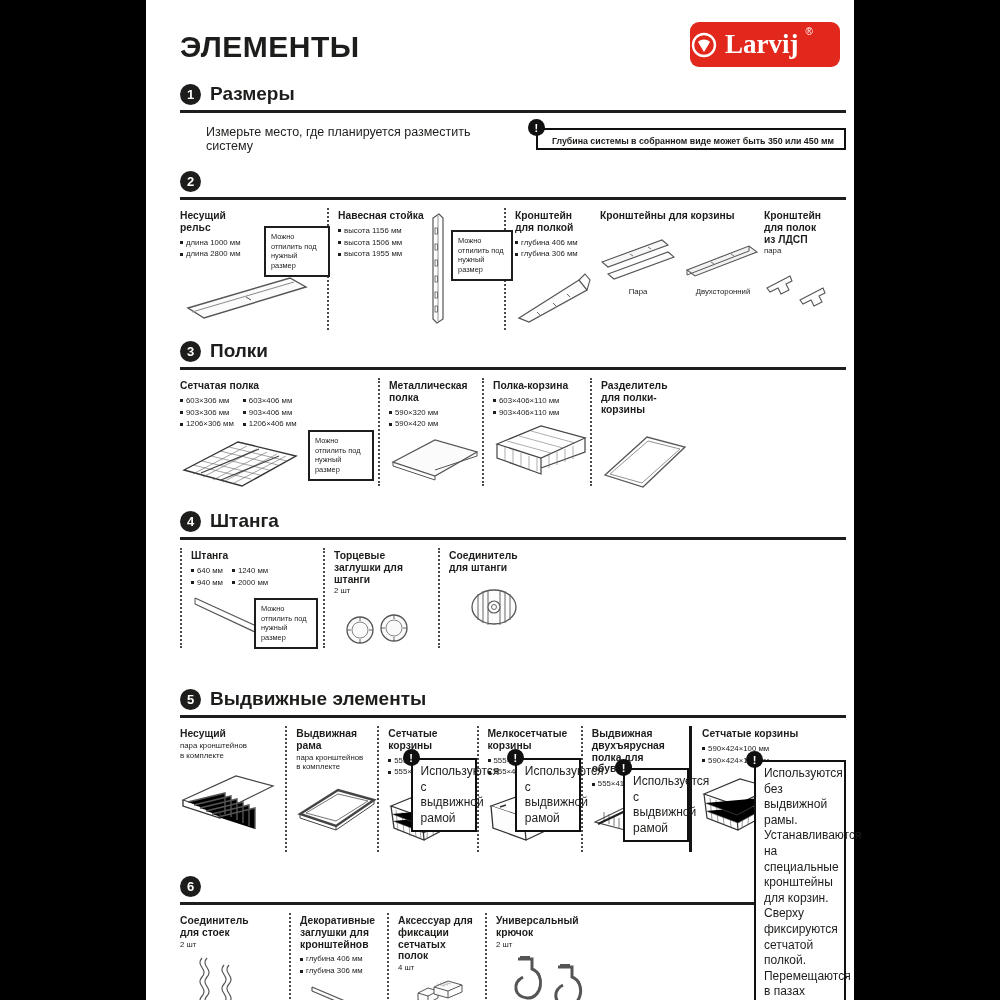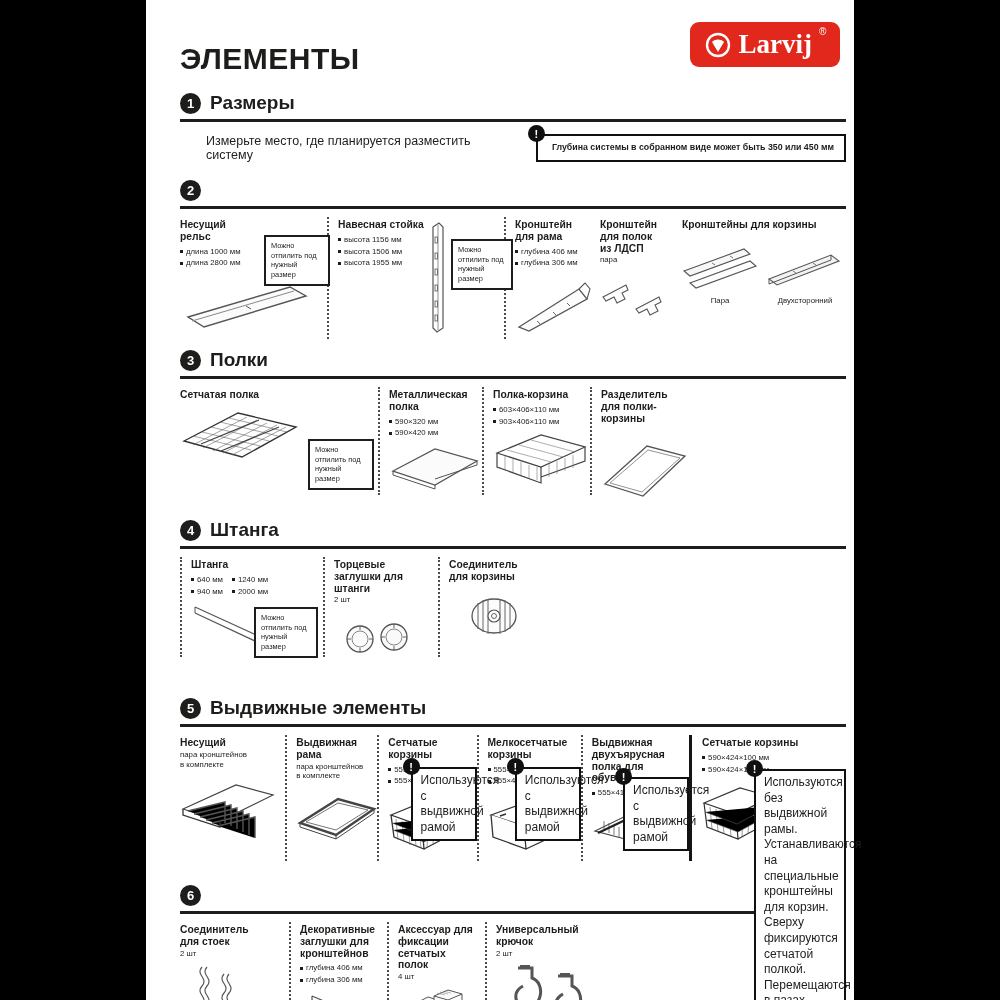--- a/index.html
+++ b/index.html
@@ -2,23 +2,23 @@
 <html><head>
 <meta charset="utf-8">
 <style>
   html,body{margin:0;padding:0}
   body{width:1000px;height:1000px;background:#000;position:relative;overflow:hidden;
        font-family:"Liberation Sans","DejaVu Sans",sans-serif;color:#1d1d1b}
   .page{position:absolute;left:146px;top:0;width:708px;height:1000px;background:#fff;
         box-sizing:border-box;padding:22px 8px 0 34px}
   
   .hdr{display:flex;justify-content:space-between;align-items:flex-start}
-  .title{font-size:30px;font-weight:700;letter-spacing:.5px;margin-top:20px}
+  .title{font-size:30px;font-weight:700;letter-spacing:.5px;margin-top:8px}
   .logo{width:150px;height:45px;background:#e2271c;border-radius:9px;display:flex;
-        align-items:center;justify-content:center;gap:7px;margin-right:6px}
+        align-items:center;justify-content:flex-start;gap:7px;margin-right:6px}
   .logo-word{color:#fff;font-family:"Liberation Serif","DejaVu Serif",serif;font-weight:700;font-size:27px;line-height:1}
   .logo-reg{color:#fff;font-size:10px;align-self:flex-start;margin-top:4px}
   
   .sec-head{display:flex;align-items:center;gap:9px}
   .badge{width:21px;height:21px;border-radius:50%;background:#1d1d1b;color:#fff;font-size:13px;
          font-weight:700;display:flex;align-items:center;justify-content:center;flex:none}
   .sec-title{font-size:19px;font-weight:700}
   .rule{height:3px;background:#1d1d1b;margin-top:5px}
   .s1{margin-top:16px}.s2{margin-top:18px}.s3{margin-top:10px}.s4{margin-top:24px}
   .s5{margin-top:40px}.s6{margin-top:24px}
@@ -36,21 +36,21 @@
   .sub{font-size:7.8px;margin-top:1px;line-height:1.25}
   .note{position:absolute;border:2px solid #1d1d1b;background:#fff;font-size:7.4px;
         line-height:1.3;padding:4px 5px;z-index:3}
   .warn{position:absolute;z-index:3}
   .wbang{position:absolute;left:-8px;top:-9px;width:17px;height:17px;border-radius:50%;
          background:#101010;color:#fff;font-weight:700;font-size:11px;display:flex;
          align-items:center;justify-content:center;z-index:4}
   .wbox{border:2px solid #101010;background:#fff;font-size:12px;line-height:1.3;
         padding:4px 4px 4px 8px}
   .w1{position:relative;margin-left:8px}
-  .w1 .wbox{font-weight:700;font-size:8.8px;padding:6px 10px 6px 14px;white-space:nowrap}
+  .w1 .wbox{font-weight:700;font-size:8.8px;padding:6px 10px 0 14px;white-space:nowrap}
   .cap{font-size:7.8px;text-align:center;margin-top:1px}
   .art{display:block}
   svg{overflow:visible}
 </style>
 </head>
 <body>
 
 <div class="page">
 
   <div class="hdr">
@@ -112,72 +112,84 @@
           <rect x="9" y="16" width="2.5" height="6" fill="none" stroke="#555" stroke-width=".8"></rect>
           <rect x="9" y="32" width="2.5" height="6" fill="none" stroke="#555" stroke-width=".8"></rect>
           <rect x="9" y="48" width="2.5" height="6" fill="none" stroke="#555" stroke-width=".8"></rect>
           <rect x="9" y="64" width="2.5" height="6" fill="none" stroke="#555" stroke-width=".8"></rect>
           <rect x="9" y="80" width="2.5" height="6" fill="none" stroke="#555" stroke-width=".8"></rect>
           <rect x="9" y="94" width="2.5" height="6" fill="none" stroke="#555" stroke-width=".8"></rect>
         </svg>
         <div class="note" style="left:122px;top:22px;width:48px">Можно отпилить под нужный размер</div>
       </div>
       <div class="col dl" style="width:96px">
-        <div class="iname" style="width:60px">Кронштейн для рама</div>
+        <div class="iname" style="width:60px">Кронштейн для полкой</div>
         <div class="bul">
           <div class="b">глубина 406 мм</div>
           <div class="b">глубина 306 мм</div>
         </div>
         <svg class="art" width="82" height="54" viewBox="0 0 82 54" style="margin-top:10px">
           <path d="M4 48 L64 10 L72 20 L14 52 Z" fill="#fcfcfc" stroke="#555" stroke-width="1.3"></path>
           <path d="M64 10 l6 -6 5 6 -3 10" fill="none" stroke="#555" stroke-width="1.1"></path>
           <path d="M22 42 l3 3 M38 33 l3 3 M52 24 l3 3" stroke="#555" stroke-width=".9"></path>
         </svg>
+      </div>
+      <div class="col" style="width:164px">
+        <div class="iname">Кронштейны для корзины</div>
+        <div class="two" style="margin-top:14px">
+          <div>
+            <svg class="art" width="76" height="50" viewBox="0 0 76 50">
+              <path d="M2 26 L62 4 L68 9 L8 31 Z" fill="#f7f7f7" stroke="#555" stroke-width="1.1"></path>
+              <path d="M8 38 L68 16 L74 21 L14 43 Z" fill="#fdfdfd" stroke="#555" stroke-width="1.1"></path>
+              <path d="M30 18 l3 2 M48 11 l3 2" stroke="#555" stroke-width=".8"></path>
+            </svg>
+            <div class="cap">Пара</div>
+          </div>
+          <div>
+            <svg class="art" width="76" height="50" viewBox="0 0 76 50">
+              <path d="M2 34 L64 10 L72 16 L10 40 Z" fill="#f2f2f2" stroke="#555" stroke-width="1.1"></path>
+              <path d="M2 34 l0 5 62 -24 0 -5" fill="none" stroke="#555" stroke-width="1"></path>
+              <path d="M26 26 l3 2 M46 18 l3 2" stroke="#555" stroke-width=".8"></path>
+            </svg>
+            <div class="cap">Двухсторонний</div>
+          </div>
+        </div>
       </div>
       <div class="col" style="width:82px">
         <div class="iname" style="width:66px">Кронштейн для полок из ЛДСП</div>
         <div class="sub">пара</div>
         <svg class="art" width="78" height="46" viewBox="0 0 78 46" style="margin-top:10px">
           <path d="M3 22 L26 10 L28 15 L22 18 L25 24 L17 28 L14 22 L6 26 Z" fill="#fdfdfd" stroke="#555" stroke-width="1.1"></path>
           <path d="M36 34 L59 22 L61 27 L55 30 L58 36 L50 40 L47 34 L39 38 Z" fill="#fdfdfd" stroke="#555" stroke-width="1.1"></path>
         </svg>
       </div>
-      <div class="col" style="width:164px">
-        <div class="iname">Кронштейны для корзины</div>
-        <div class="two" style="margin-top:14px">
-          <div>
-            <svg class="art" width="76" height="50" viewBox="0 0 76 50">
-              <path d="M2 26 L62 4 L68 9 L8 31 Z" fill="#f7f7f7" stroke="#555" stroke-width="1.1"></path>
-              <path d="M8 38 L68 16 L74 21 L14 43 Z" fill="#fdfdfd" stroke="#555" stroke-width="1.1"></path>
-              <path d="M30 18 l3 2 M48 11 l3 2" stroke="#555" stroke-width=".8"></path>
-            </svg>
-            <div class="cap">Пара</div>
-          </div>
-          <div>
-            <svg class="art" width="76" height="50" viewBox="0 0 76 50">
-              <path d="M2 34 L64 10 L72 16 L10 40 Z" fill="#f2f2f2" stroke="#555" stroke-width="1.1"></path>
-              <path d="M2 34 l0 5 62 -24 0 -5" fill="none" stroke="#555" stroke-width="1"></path>
-              <path d="M26 26 l3 2 M46 18 l3 2" stroke="#555" stroke-width=".8"></path>
-            </svg>
-            <div class="cap">Двухсторонний</div>
-          </div>
-        </div>
-      </div>
     </div>
   </div>
 
   <div class="s3">
     <div class="sec-head">
       <div class="badge">3</div>
       <div class="sec-title">Полки</div>
     </div>
     <div class="rule"></div>
     <div class="cols" style="height:108px">
       <div class="col" style="width:198px">
         <div class="iname">Сетчатая полка</div>
+        <div class="two bul">
+          <div>
+            <div class="b">603×306 мм</div>
+            <div class="b">903×306 мм</div>
+            <div class="b">1206×306 мм</div>
+          </div>
+          <div>
+            <div class="b">603×406 мм</div>
+            <div class="b">903×406 мм</div>
+            <div class="b">1206×406 мм</div>
+          </div>
+        </div>
         <svg class="art" width="120" height="58" viewBox="0 0 120 58" style="margin-top:4px">
           <path d="M4 36 L58 8 L116 22 L62 52 Z" fill="none" stroke="#333" stroke-width="1.4"></path>
           <g stroke="#666" stroke-width=".6">
             <path d="M13 40 L67 12 M23 43 L77 15 M33 46 L87 18 M43 48 L97 20 M52 50 L106 22"></path>
             <path d="M13 31 L71 45 M22 27 L80 41 M31 22 L89 36 M40 17 L98 31 M49 13 L107 27"></path>
           </g>
           <path d="M21 39 L79 15 M41 46 L99 22" stroke="#444" stroke-width="1.2"></path>
         </svg>
         <div class="note" style="left:128px;top:52px;width:52px">Можно отпилить под нужный размер</div>
       </div>
@@ -250,21 +262,21 @@
         <svg class="art" width="72" height="42" viewBox="0 0 72 42" style="margin:12px 0 0 8px">
           <circle cx="18" cy="22" r="13" fill="#fafafa" stroke="#555" stroke-width="1.3"></circle>
           <circle cx="18" cy="22" r="8" fill="none" stroke="#777" stroke-width=".9"></circle>
           <path d="M18 9 v4 M18 31 v4 M5 22 h4 M27 22 h4" stroke="#555" stroke-width=".9"></path>
           <circle cx="52" cy="20" r="13" fill="#fafafa" stroke="#555" stroke-width="1.3"></circle>
           <circle cx="52" cy="20" r="8" fill="none" stroke="#777" stroke-width=".9"></circle>
           <path d="M52 7 v4 M52 29 v4 M39 20 h4 M61 20 h4" stroke="#555" stroke-width=".9"></path>
         </svg>
       </div>
       <div class="col dl" style="width:270px">
-        <div class="iname" style="width:70px">Соединитель для корзины</div>
+        <div class="iname" style="width:70px">Соединитель для штанги</div>
         <svg class="art" width="58" height="46" viewBox="0 0 58 46" style="margin:10px 0 0 16px">
           <ellipse cx="29" cy="23" rx="22" ry="17" fill="#fcfcfc" stroke="#555" stroke-width="1.3"></ellipse>
           <path d="M13 10 v26 M18 7 v32 M23 6 v35 M35 6 v35 M40 7 v32 M45 10 v26" stroke="#666" stroke-width="1" fill="none"></path>
           <circle cx="29" cy="23" r="6" fill="#fff" stroke="#555" stroke-width="1.1"></circle>
           <circle cx="29" cy="23" r="2.5" fill="none" stroke="#555" stroke-width=".9"></circle>
         </svg>
       </div>
     </div>
   </div>
 

